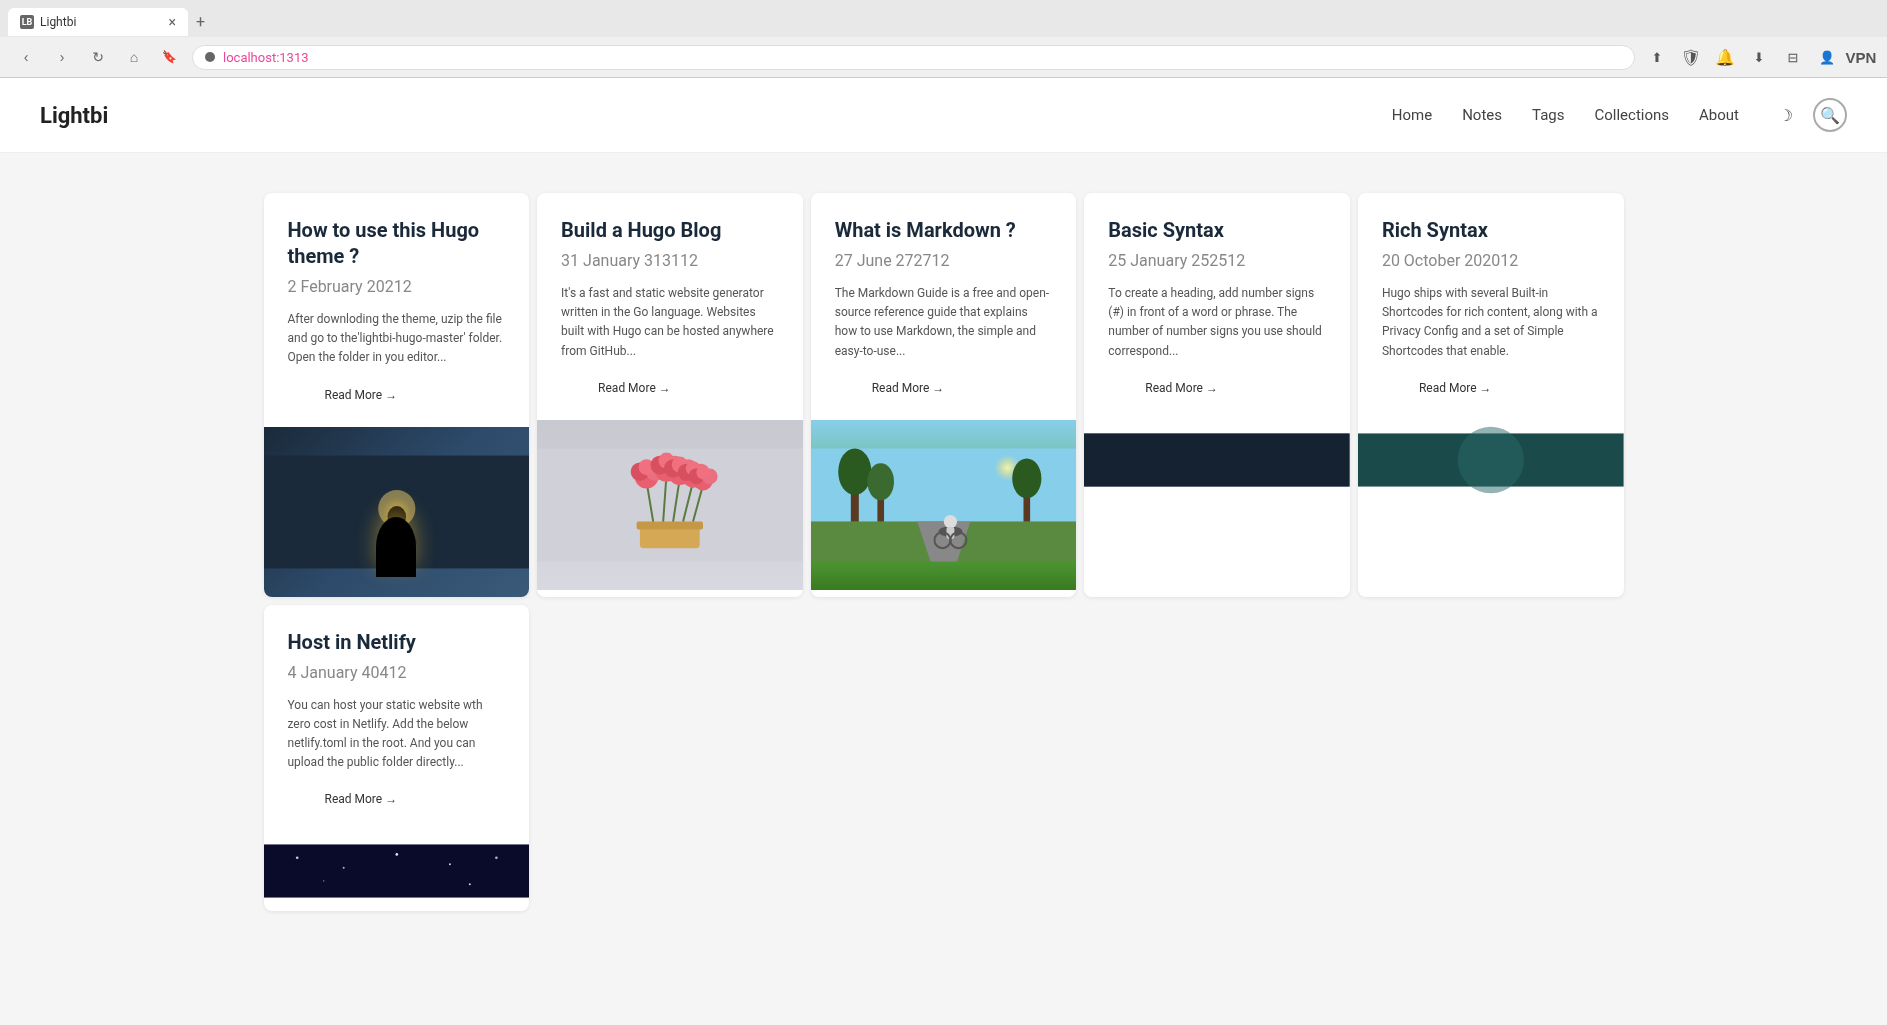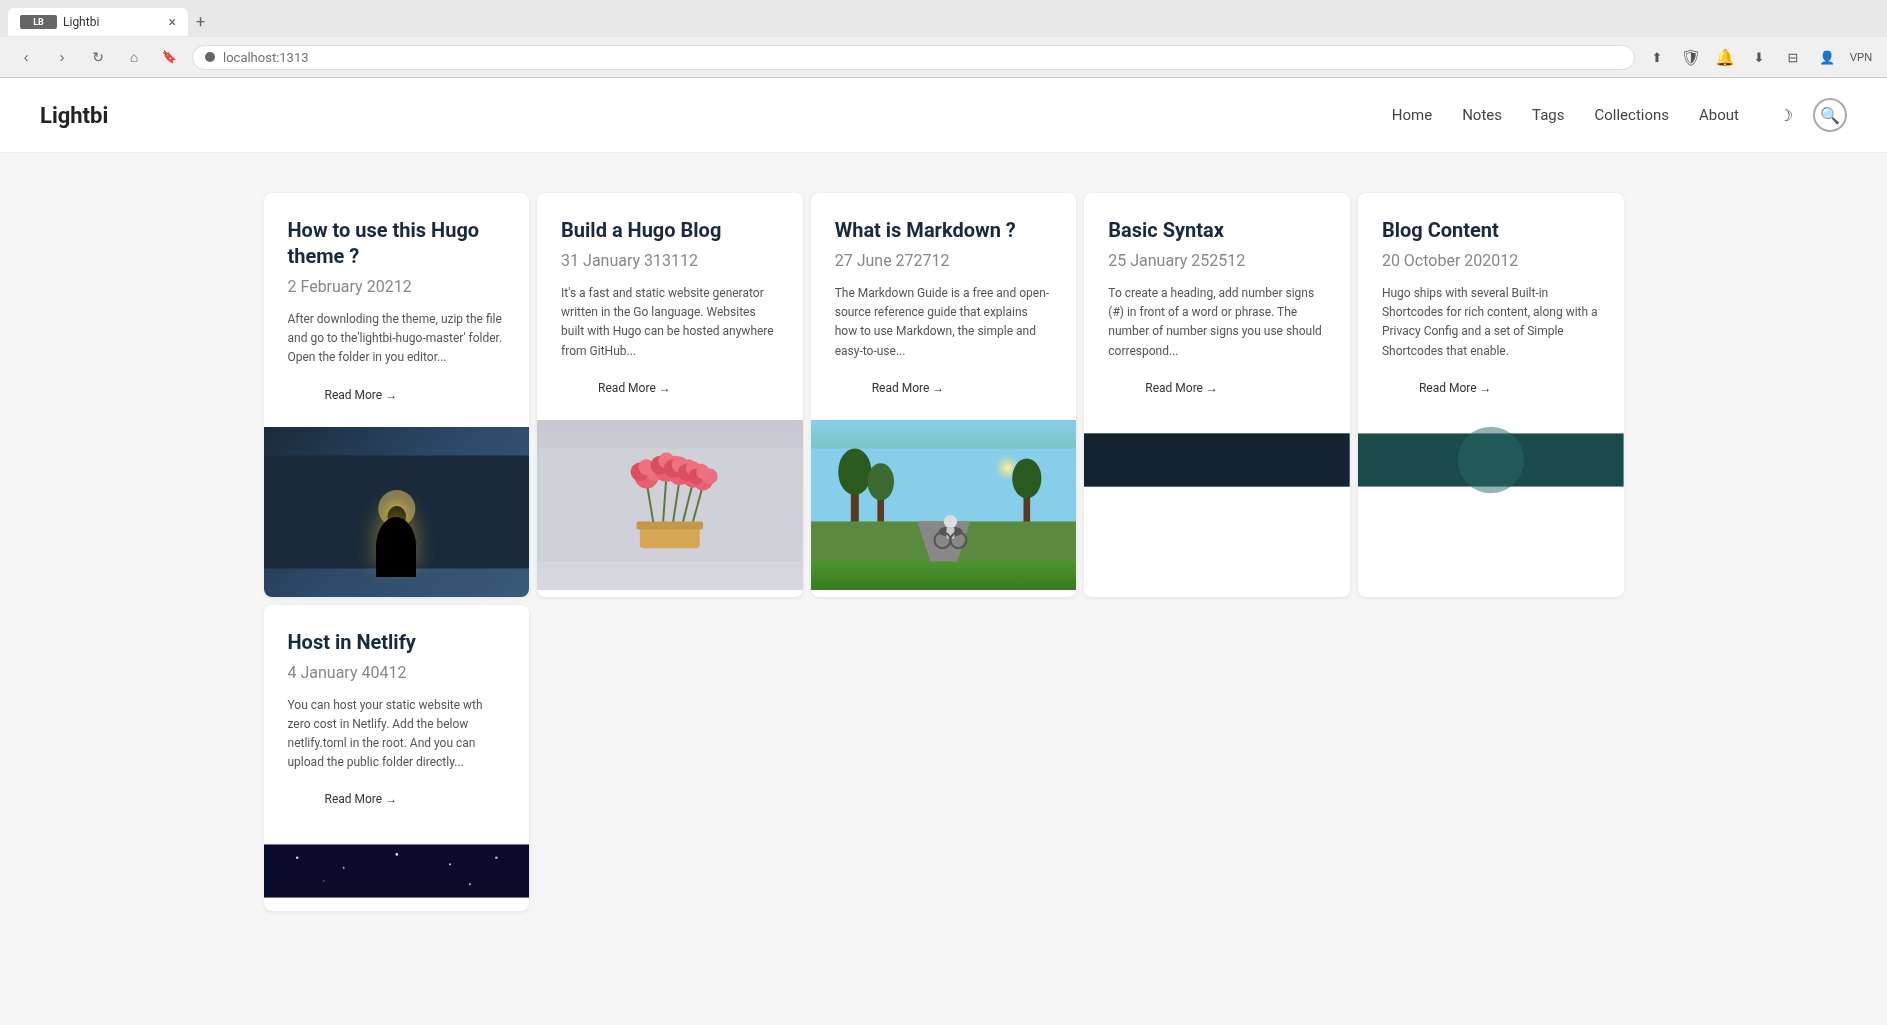--- a/index.html
+++ b/index.html
@@ -29,21 +29,21 @@
       background: #fff;
       border-radius: 6px 6px 0 0;
       padding: 6px 12px;
       font-size: 12px;
       color: #333;
       min-width: 180px;
       gap: 6px;
     }
 
     .browser-tab-favicon {
-      width: 37px;
+      width: 14px;
       height: 14px;
       background: #666;
       border-radius: 2px;
       display: flex;
       align-items: center;
       justify-content: center;
       font-size: 9px;
       color: white;
       font-weight: bold;
     }
@@ -101,21 +101,21 @@
     }
 
     .browser-security-dot {
       width: 10px;
       height: 10px;
       background: #666;
       border-radius: 50%;
     }
 
     .browser-url-text {
-      color: #737373;
+      color: #ec4899;
       font-size: 13px;
     }
 
     .browser-actions {
       display: flex;
       align-items: center;
       gap: 6px;
     }
 
     .browser-action-btn {
@@ -304,21 +304,21 @@
       <div class="browser-security-dot"></div>
       <span class="browser-url-text">localhost:1313</span>
     </div>
     <div class="browser-actions">
       <button class="browser-action-btn" style="font-size:13px;">⬆</button>
       <button class="browser-action-btn" style="font-size:16px;">🛡</button>
       <button class="browser-action-btn" style="font-size:16px;">🔔</button>
       <button class="browser-action-btn" style="font-size:13px;">⬇</button>
       <button class="browser-action-btn" style="font-size:13px;">⊟</button>
       <button class="browser-action-btn" style="font-size:13px;">👤</button>
-      <button class="browser-action-btn" style="font-size:11px; font-weight:normal; color:#555;">VPN</button>
+      <button class="browser-action-btn" style="font-size:15px; font-weight:bold; color:#555;">VPN</button>
     </div>
   </div>
 </div>
 
 <header class="site-header">
   <span class="site-logo">Lightbi</span>
   <nav class="site-nav">
     <a class="site-nav-link">Home</a>
     <a class="site-nav-link">Notes</a>
     <a class="site-nav-link">Tags</a>
@@ -460,21 +460,21 @@
       <div style="height:80px; overflow:hidden;">
         <svg width="100%" height="80" viewBox="0 0 400 80" xmlns="http://www.w3.org/2000/svg">
           <rect width="400" height="80" fill="#1a2a3a"></rect>
           <rect width="400" height="80" fill="#0d1a2a" opacity="0.5"></rect>
         </svg>
       </div>
     </div>
 
     <div class="card">
       <div class="card-text-section">
-        <h2 class="card-title">Blog Content</h2>
+        <h2 class="card-title">Rich Syntax</h2>
         <p class="card-date">20 October 202012</p>
         <p class="card-excerpt">Hugo ships with several Built-in Shortcodes for rich content, along with a Privacy Config and a set of Simple Shortcodes that enable.</p>
         <a class="card-read-more">Read More →</a>
       </div>
       <div style="height:80px; overflow:hidden;">
         <svg width="100%" height="80" viewBox="0 0 400 80" xmlns="http://www.w3.org/2000/svg">
           <rect width="400" height="80" fill="#1a4a4a"></rect>
           <circle cx="200" cy="40" r="50" fill="#2a6a6a" opacity="0.5"></circle>
         </svg>
       </div>

